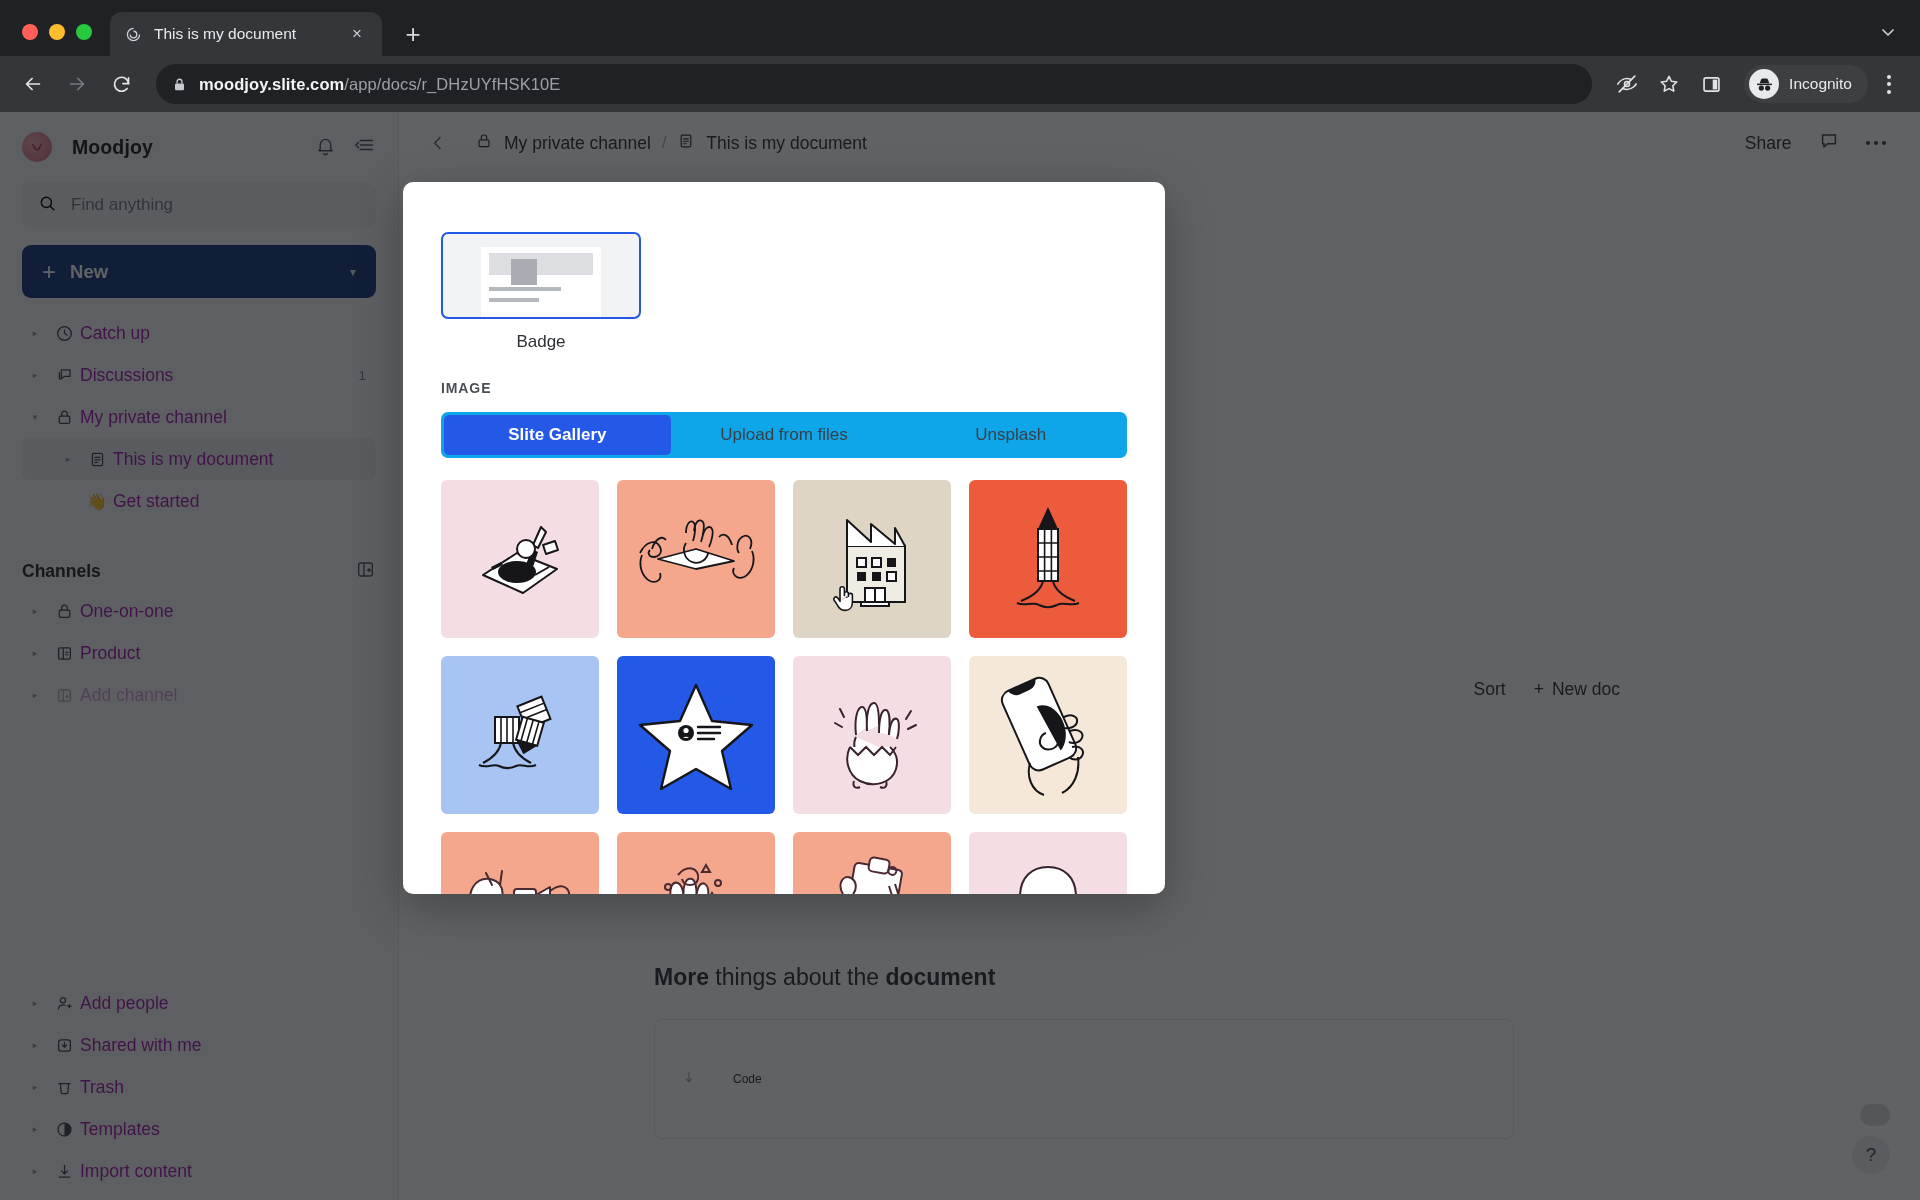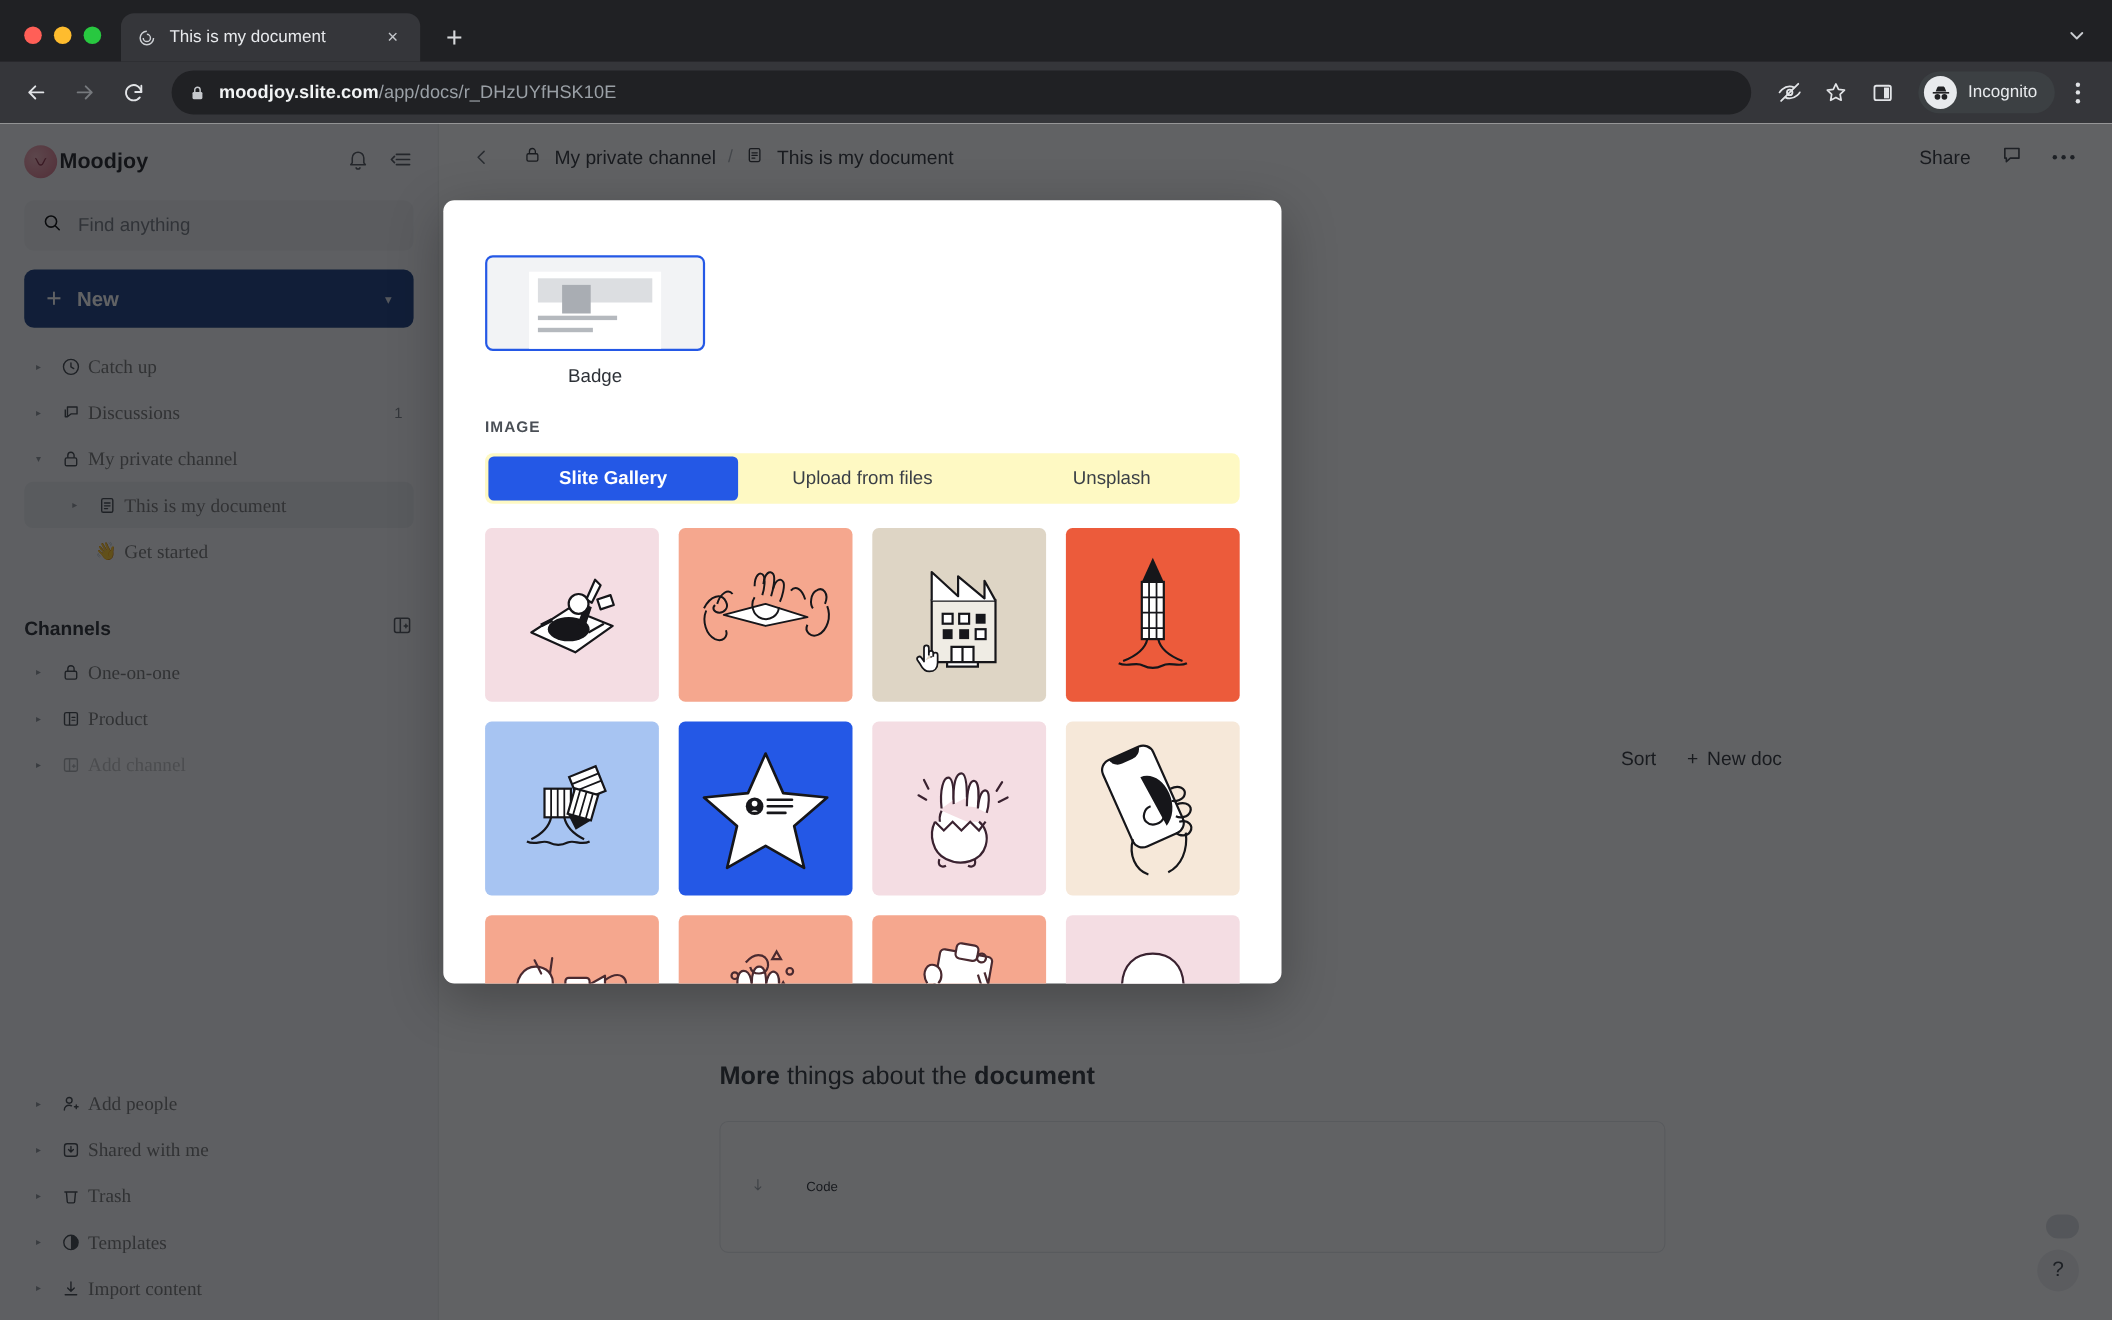--- a/index.html
+++ b/index.html
@@ -49,21 +49,21 @@
   .kebab i { width: 4px; height: 4px; border-radius: 50%; background: #e0e2e5; display: block; }
 
   
   .viewport { position: absolute; left: 0; top: 112px; width: 1920px; height: 1088px; background: #ffffff; overflow: hidden; }
 
   
   .scrim { position: absolute; inset: 0; background: rgba(15,17,20,.66); z-index: 50; }
 
   
   .sidebar { position: absolute; left: 0; top: 0; width: 399px; height: 1088px; background: #f6f7f9; border-right: 1px solid #e6e8eb; padding: 0 22px; }
-  .side-head { height: 62px; display: flex; align-items: center; gap: 2px; padding-top: 8px; }
+  .side-head { height: 62px; display: flex; align-items: center; gap: 20px; padding-top: 8px; }
   .ws-logo { width: 30px; height: 30px; border-radius: 50%; background: radial-gradient(circle at 35% 35%, #f0aeb8, #d4697f); display:flex; align-items:center; justify-content:center; color:#8d2d44; font-size:13px; }
   .ws-name { font-size: 19.5px; font-weight: 700; color: #1b1d21; letter-spacing: .1px; }
   .side-head-actions { margin-left: auto; display: flex; align-items: center; gap: 18px; color: #4c5158; }
 
   .search {
     height: 46px; background: #eceef1; border-radius: 9px; display: flex; align-items: center;
     gap: 14px; padding: 0 16px; margin-top: 8px;
   }
   .search-ph { color: #72777e; font-size: 17px; }
 
@@ -73,21 +73,21 @@
   }
   .new-btn .plus { font-size: 24px; font-weight: 300; margin-right: 14px; }
   .new-btn .lbl { font-size: 18.5px; font-weight: 600; flex: 1; }
   .new-btn .car { font-size: 12px; opacity: .85; }
 
   .nav { margin-top: 14px; }
   .nav-row { display: flex; align-items: center; height: 42px; border-radius: 8px; padding-right: 10px; color: #31353b; }
   .nav-row.sel { background: #e7e9ed; }
   .caret { width: 26px; display: flex; align-items: center; justify-content: center; color: #8b9097; font-size: 9px; }
   .nav-ico { width: 32px; display: flex; align-items: center; justify-content: center; color: #3b4047; }
-  .nav-lbl { font-size: 17.5px; color: #737373; white-space: nowrap; font-family: Liberation Serif, serif; }
+  .nav-lbl { font-size: 17.5px; color: #a21caf; white-space: nowrap; }
   .nav-badge { margin-left: auto; font-size: 13.5px; color: #7a7f86; }
   .nav-row.indent { padding-left: 33px; }
   .nav-row.ghost .nav-lbl, .nav-row.ghost .nav-ico { opacity: .42; }
 
   .section-head { display: flex; align-items: center; margin-top: 30px; height: 38px; }
   .section-title { font-size: 17.5px; font-weight: 700; color: #23272d; }
   .section-act { margin-left: auto; color: #4c5158; }
 
   .side-bottom { position: absolute; left: 22px; right: 22px; bottom: 8px; }
 
@@ -131,21 +131,21 @@
   .mini { width: 120px; margin-top: 13px; background: #fff; height: 80px; padding: 6px 8px; }
   .mini .hero { height: 28px; background: #a9adb3; }
   .mini .hero-bar { height: 22px; background: #dcdee1; position: relative; }
   .mini .badge-sq { position: absolute; left: 22px; top: 6px; width: 26px; height: 26px; background: #a9adb3; }
   .mini .l1 { height: 4px; background: #b5b9be; margin-top: 12px; width: 72px; }
   .mini .l2 { height: 4px; background: #b5b9be; margin-top: 7px; width: 50px; }
   .layout-name { text-align: center; font-size: 17px; color: #2d3137; margin-top: 13px; }
 
   .image-head { margin-top: 28px; }
   .tabs {
-    display: flex; margin-top: 16px; background: #fef9c3; border-radius: 7px; height: 46px; padding: 3px;
+    display: flex; margin-top: 16px; background: #0ea5e9; border-radius: 7px; height: 46px; padding: 3px;
   }
   .tabx { flex: 1; display: flex; align-items: center; justify-content: center; border-radius: 5px; font-size: 17px; color: #3a3f46; }
   .tabx.active { background: #2458e6; color: #fff; font-weight: 600; }
 
   .grid { margin-top: 22px; display: grid; grid-template-columns: repeat(4, 1fr); gap: 18px; }
   .tile { height: 158px; border-radius: 6px; position: relative; overflow: hidden; display: flex; align-items: center; justify-content: center; }
   .tile svg { display: block; }
   .hand-cursor { position: absolute; left: 38px; bottom: 26px; }
 </style>
 </head>

